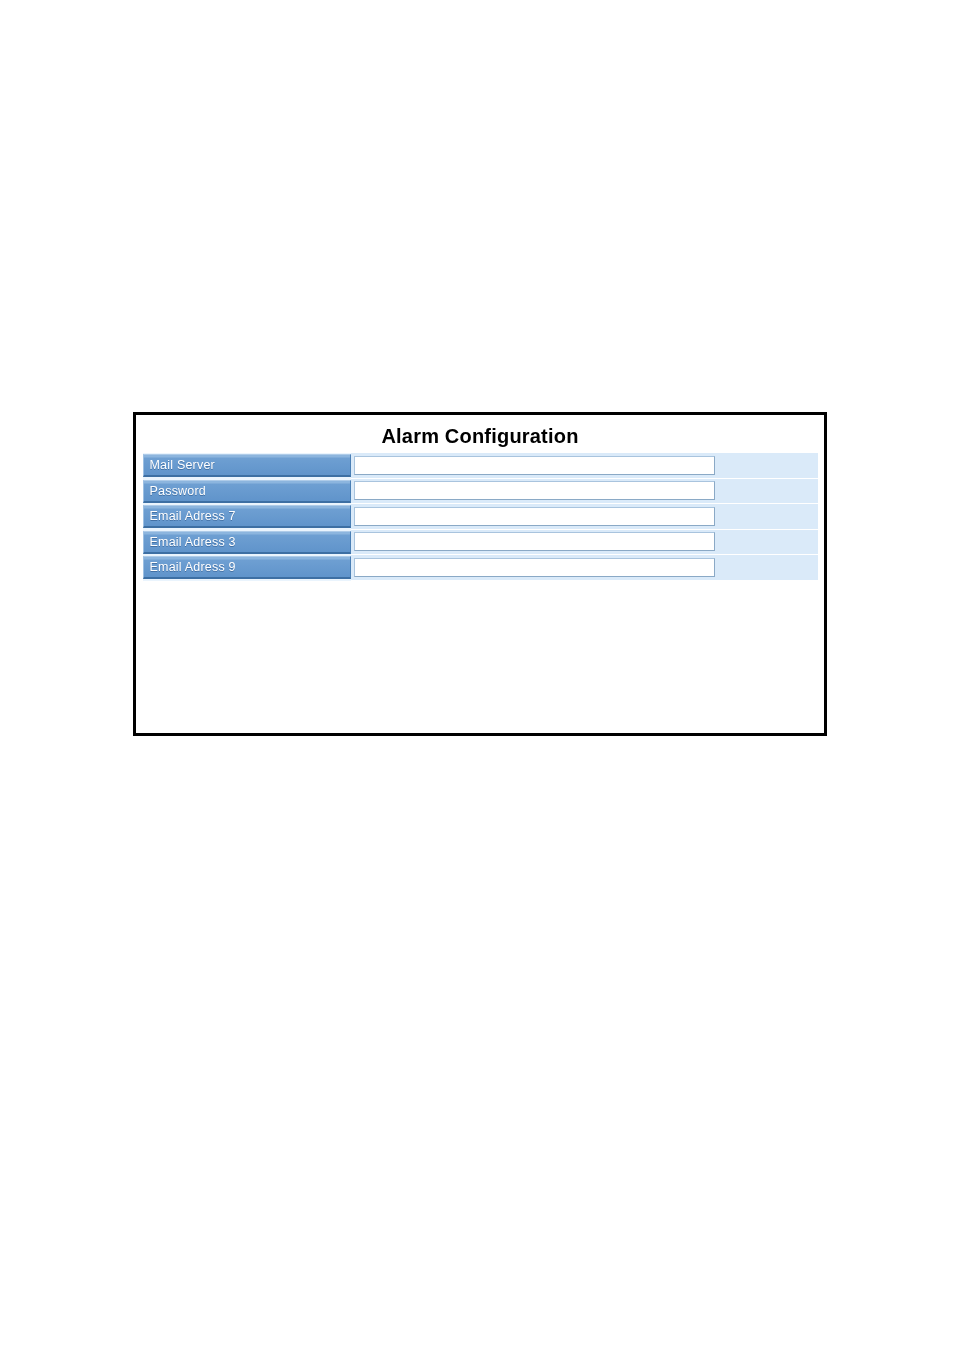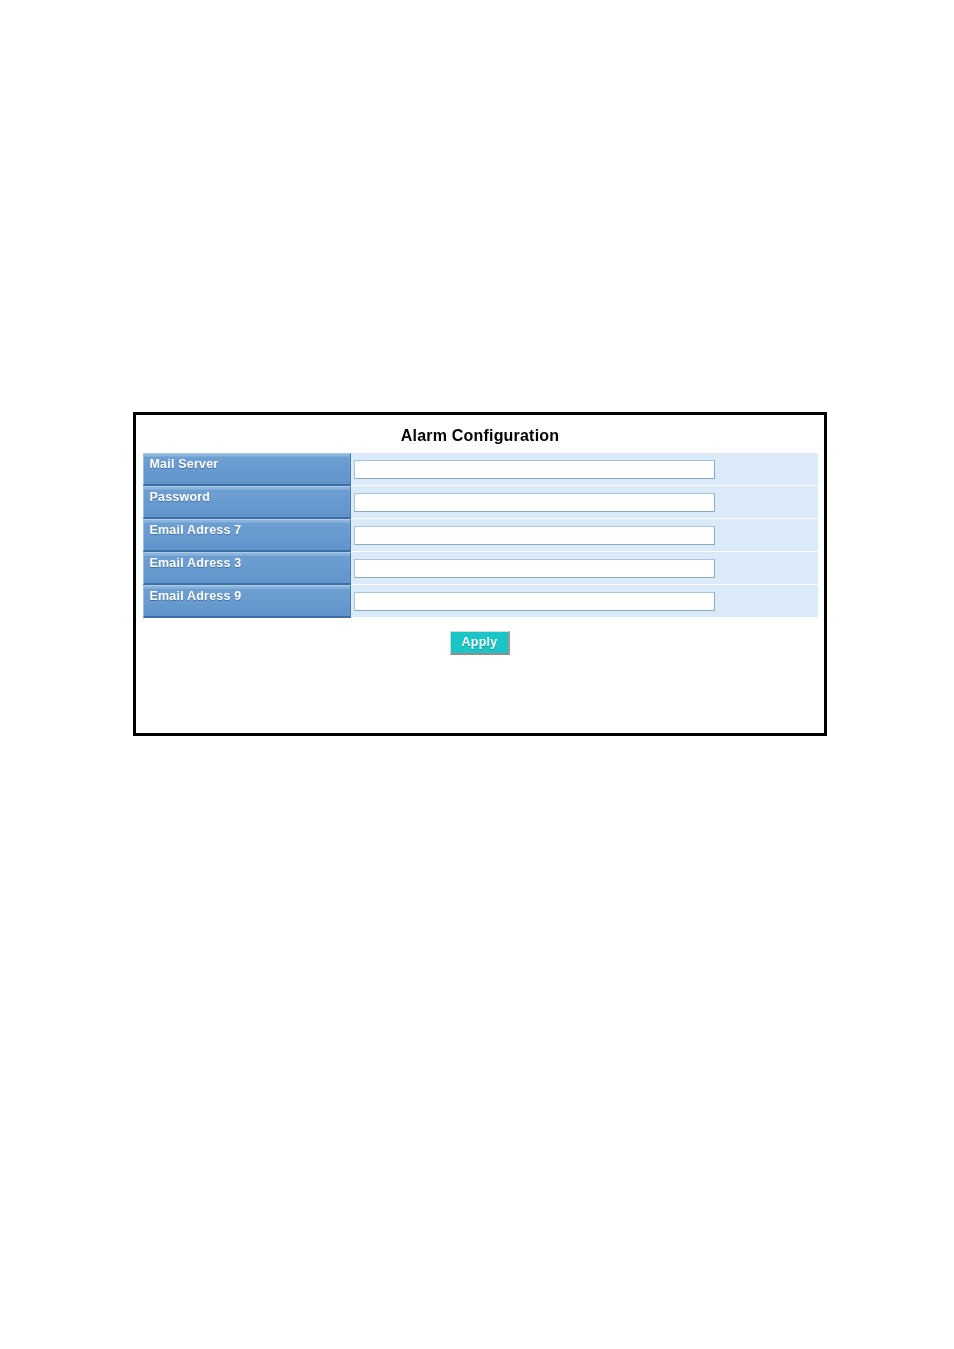--- a/index.html
+++ b/index.html
@@ -23,21 +23,21 @@
     top: 412px;
     width: 694px;
     height: 324px;
     box-sizing: border-box;
     border: 3px solid #000000;
     background: #ffffff;
   }
 
   .panel-title {
     text-align: center;
-    font-size: 16px;
+    font-size: 20px;
     font-weight: bold;
     color: #000000;
     letter-spacing: 0.2px;
     padding-top: 10px;
     padding-bottom: 6px;
     line-height: 22px;
     white-space: nowrap;
   }
 
   
@@ -63,26 +63,26 @@
   .label-chip {
     background: #6a9ed4;
     background-image: linear-gradient(to bottom,
                         #8cb5de 0px, #8cb5de 2px,
                         #6e9fd2 3px, #6094cb 100%);
     border-top: 1px solid #aecbe8;
     border-left: 1px solid #9dc0e3;
     border-right: 1px solid #4a7fb5;
     border-bottom: 2px solid #3d6fa3;
     box-sizing: border-box;
-    height: 33px;
+    height: 23px;
     line-height: 20px;
     padding: 0 0 0 6px;
     color: #ffffff;
     font-size: 12.5px;
-    font-weight: bold;
+    font-weight: normal;
     white-space: nowrap;
     overflow: hidden;
     letter-spacing: 0.2px;
     text-shadow: 0 1px 0 rgba(40,80,130,0.55);
   }
 
   td.input-cell {
     width: 368px;
     padding: 0 0 0 3px;
     background: #daeaf9;
@@ -189,17 +189,14 @@
             <div class="label-chip">Email Adress 9</div>
           </td>
           <td class="input-cell">
             <input type="text" class="text-input" value="" placeholder="" style="">
           </td>
           <td class="spacer-cell"></td>
         </tr>
       </tbody>
   </table>
 
-  <div class="apply-row">
-    <span class="apply-button">Apply</span>
-  </div>
 
 </div>
 
 </body></html>

